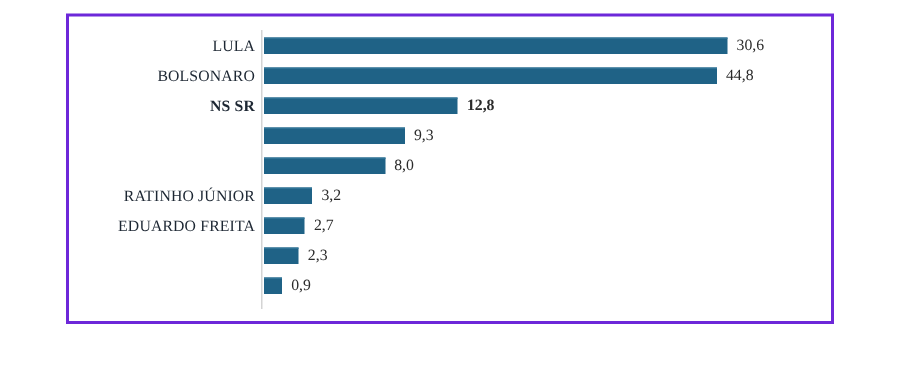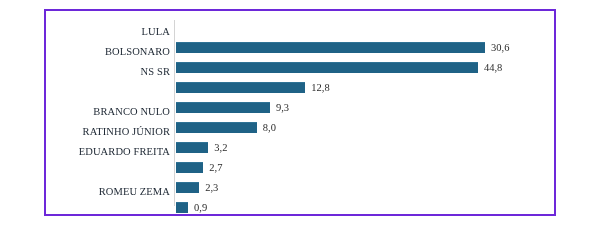--- a/index.html
+++ b/index.html
@@ -61,21 +61,21 @@
     font-size: 10.5px;
     line-height: 11px;
     color: #1d2733;
     letter-spacing: 0.1px;
     white-space: nowrap;
   }
 
   .bar-track {
     position: absolute;
     left: 130px;
-    top: 21px;
+    top: 4px;
     height: 11px;
     display: flex;
     align-items: center;
   }
 
   .bar-fill {
     height: 11px;
     background: #1f6286;
     border-top: 1px solid #2f7396;
     box-sizing: border-box;
@@ -103,35 +103,34 @@
             <div class="bar-value">30,6</div>
           </div>
         </div>
         <div class="bar-row" style="top: 30px;">
           <div class="bar-label">BOLSONARO</div>
           <div class="bar-track">
             <div class="bar-fill" style="width: 301.99px; background: rgb(31, 98, 134);"></div>
             <div class="bar-value">44,8</div>
           </div>
         </div>
-        <div class="bar-row" style="top: 50px;">
+        <div class="bar-row" style="top: 50px; font-weight: bold;">
           <div class="bar-label">NS SR</div>
           <div class="bar-track">
             <div class="bar-fill" style="width: 129.28px; background: rgb(31, 98, 134);"></div>
             <div class="bar-value">12,8</div>
           </div>
         </div>
         <div class="bar-row" style="top: 70px;">
           <div class="bar-track">
             <div class="bar-fill" style="width: 93.93px; background: rgb(31, 98, 134);"></div>
             <div class="bar-value">9,3</div>
           </div>
         </div>
         <div class="bar-row" style="top: 90px;">
-          <div class="bar-label">BRANCO NULO</div>
           <div class="bar-track">
             <div class="bar-fill" style="width: 80.8px; background: rgb(31, 98, 134);"></div>
             <div class="bar-value">8,0</div>
           </div>
         </div>
         <div class="bar-row" style="top: 110px;">
           <div class="bar-label">RATINHO JÚNIOR</div>
           <div class="bar-track">
             <div class="bar-fill" style="width: 32.32px; background: rgb(31, 98, 134);"></div>
             <div class="bar-value">3,2</div>
@@ -144,21 +143,20 @@
             <div class="bar-value">2,7</div>
           </div>
         </div>
         <div class="bar-row" style="top: 150px;">
           <div class="bar-track">
             <div class="bar-fill" style="width: 23.23px; background: rgb(31, 98, 134);"></div>
             <div class="bar-value">2,3</div>
           </div>
         </div>
         <div class="bar-row" style="top: 170px;">
-          <div class="bar-label">ROMEU ZEMA</div>
           <div class="bar-track">
             <div class="bar-fill" style="width: 12.12px; background: rgb(31, 98, 134);"></div>
             <div class="bar-value">0,9</div>
           </div>
         </div>
       </div>
   </div>
 </div>
 
 </body></html>

